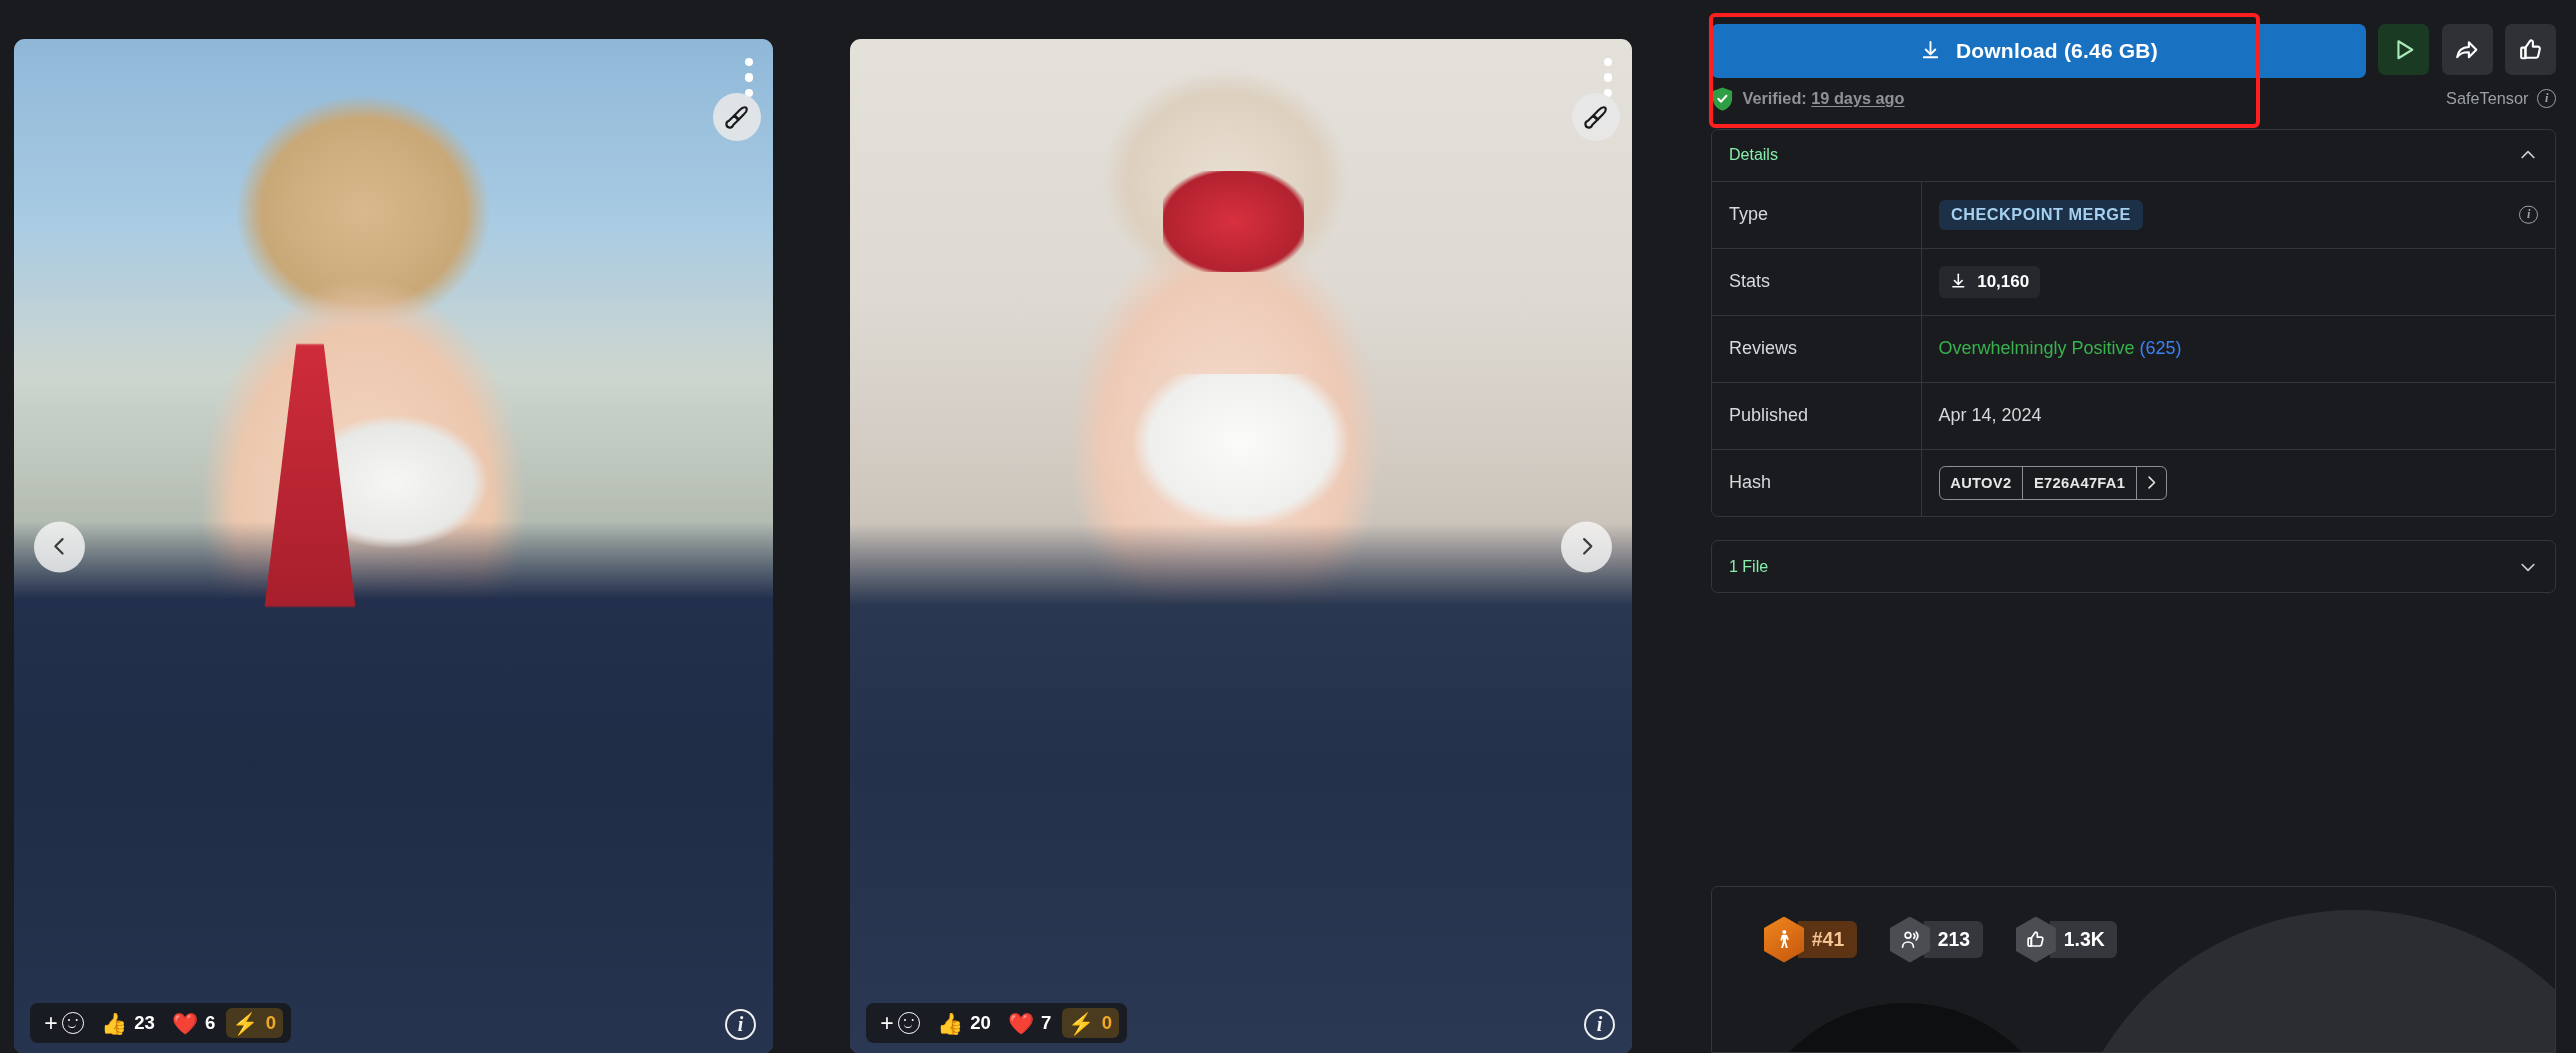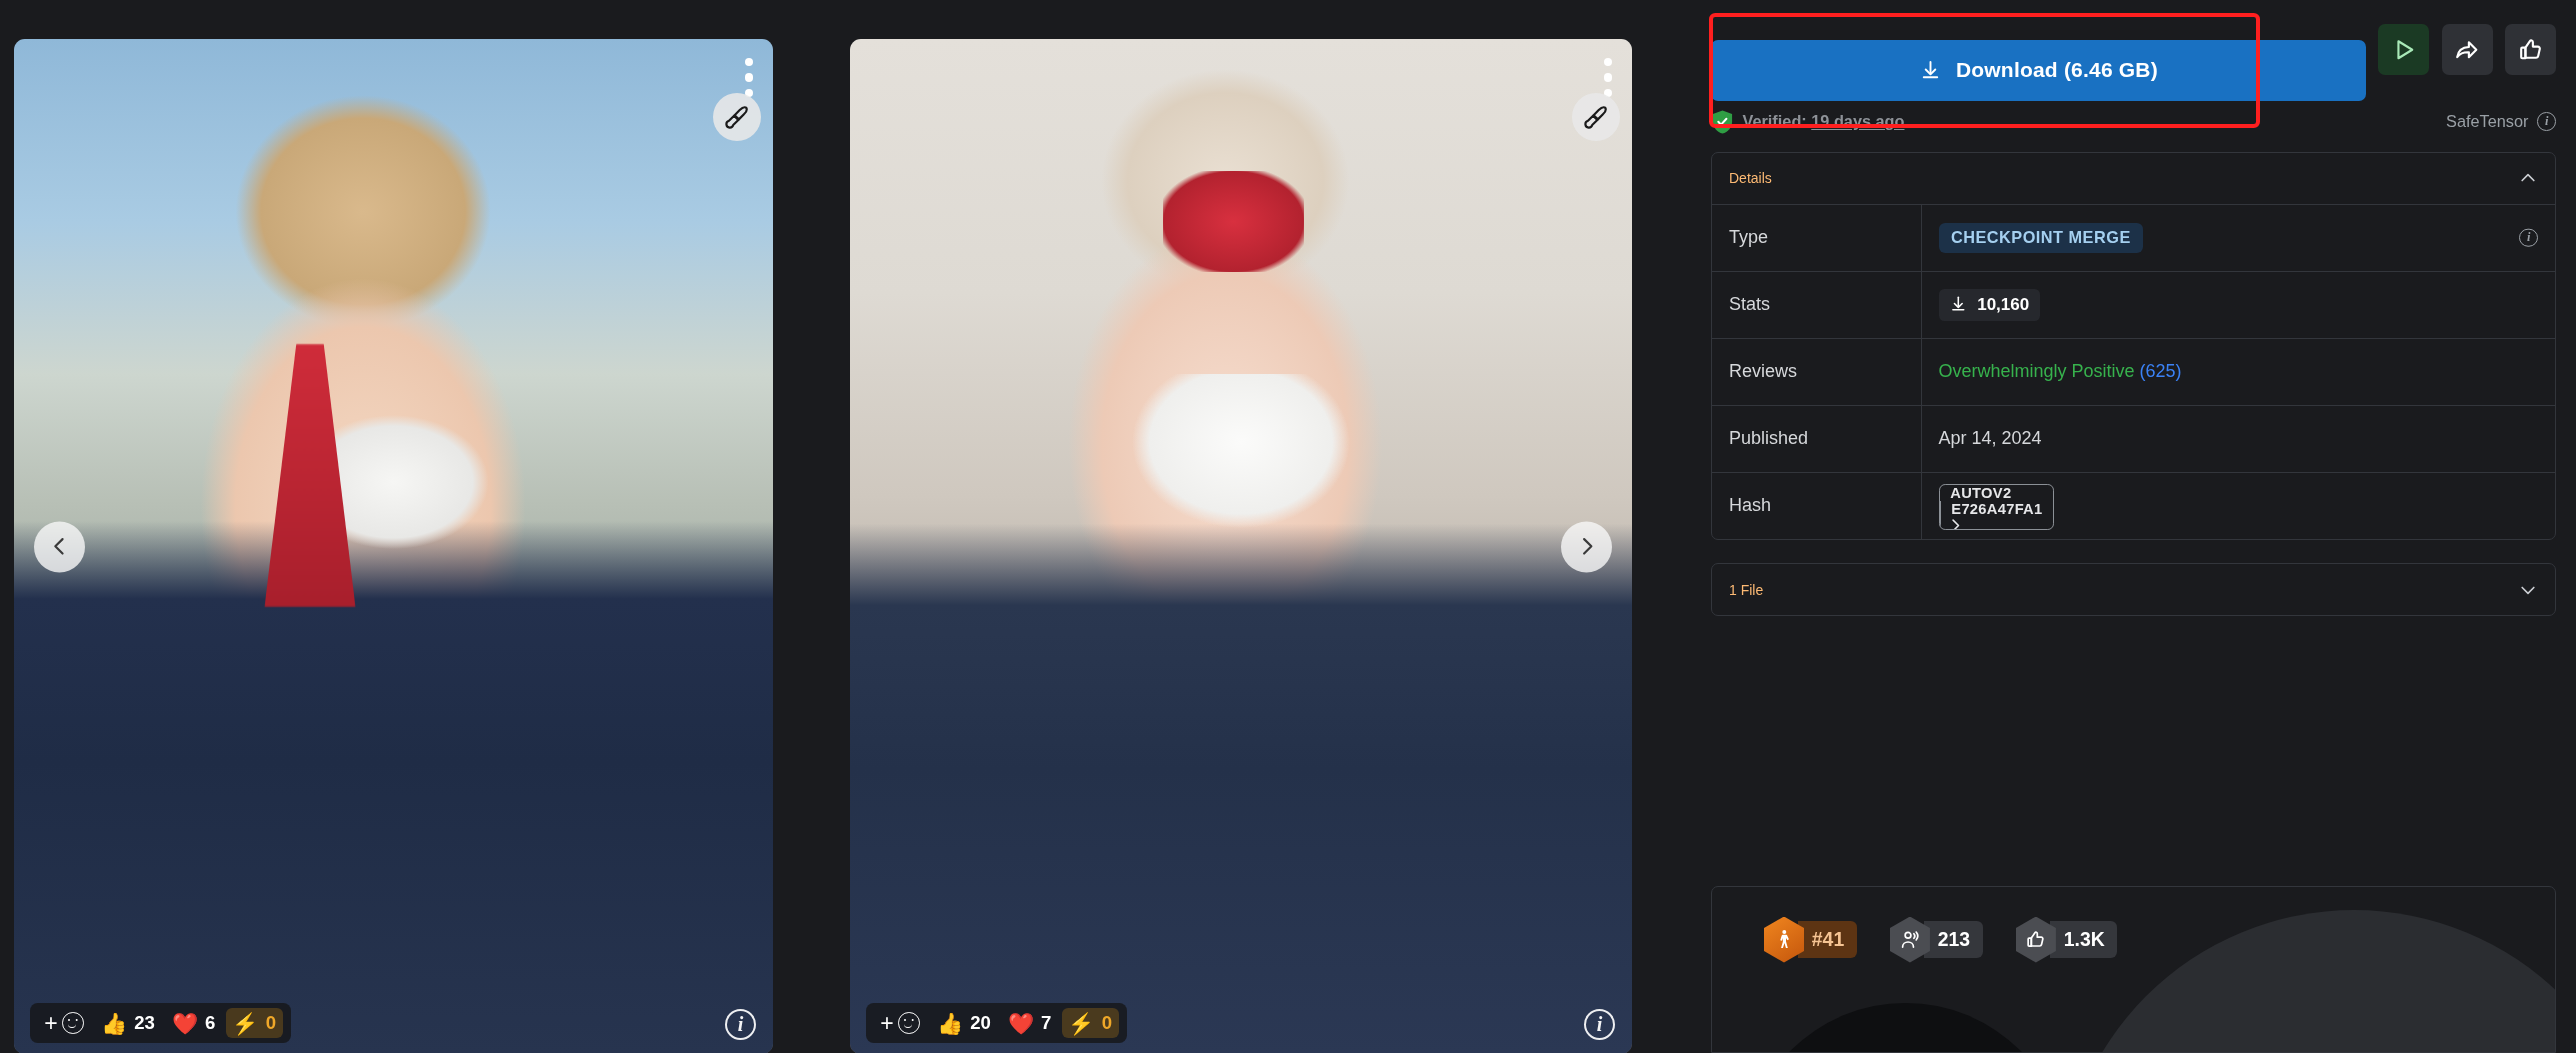--- a/index.html
+++ b/index.html
@@ -160,28 +160,27 @@
     padding: 13px 20px 0 20px;
     background: #1a1b1e;
   }
 
   .action-row {
     display: flex; align-items: stretch; gap: 12.4px;
     padding-top: 10.8px;
   }
   .download-btn {
     flex: 1 1 auto;
-    height: 61px;
+    height: 54px;
     background: #1971c2;
     color: #ffffff;
     border: none; border-radius: 7px;
     display: flex; align-items: center; justify-content: center; gap: 14px;
     font-size: 21px; font-weight: 700; letter-spacing: 0.2px;
     cursor: pointer;
-    margin-top: 16px;
   }
   .download-btn svg { width: 23px; height: 23px; }
   .sq-btn {
     width: 51px; height: 51px; border-radius: 7px;
     background: #2f3136;
     display: flex; align-items: center; justify-content: center;
     cursor: pointer;
   }
   .sq-btn.play { background: #1b3a24; }
   .sq-btn svg { width: 25.5px; height: 25.5px; }
@@ -211,21 +210,21 @@
   }
   .card.details { margin-top: 18.6px; }
   .card.files { margin-top: 23px; text-align: center; }
 
   .card-head {
     height: 51px;
     display: flex; align-items: center; justify-content: space-between;
     padding: 0 17px;
     cursor: pointer;
   }
-  .card-head .t { color: #fdba74; font-size: 14px; }
+  .card-head .t { color: #86efac; font-size: 16px; }
   .chev { width: 20px; height: 20px; }
 
   table.detail { width: 100%; border-collapse: collapse; }
   table.detail tr { border-top: 0.8px solid #33363c; }
   table.detail td { padding: 0 17px; height: 67px; vertical-align: middle; color: #d6d8db; font-size: 18px; }
   table.detail td.k { width: 209px; border-right: 0.8px solid #33363c; font-weight: 400; }
   table.detail td.v { position: relative; padding-right: 54px; }
   table.detail td.v .row-i { position: absolute; right: 17px; top: 50%; transform: translateY(-50%); }
 
   .pill-type {
@@ -239,22 +238,21 @@
     background: #26282d; border-radius: 5.4px; padding: 6.2px 10.8px;
     color: #ffffff; font-size: 17px; font-weight: 700;
   }
   .pill-stat svg { width: 18.6px; height: 18.6px; }
   .reviews-pos { color: #37b24d; }
   .reviews-cnt { color: #3b82f6; }
 
   .hash-group {
     display: inline-flex; align-items: stretch;
     border: 0.8px solid #8b9096; border-radius: 6.2px; overflow: hidden;
-    height: 46px;
-    flex-direction: column;
+    height: 34px;
   }
   .hash-group .seg {
     display: flex; align-items: center; padding: 0 10.8px;
     color: #e6e7e9; font-size: 14.7px; font-weight: 700; letter-spacing: 0.3px;
   }
   .hash-group .seg + .seg { border-left: 0.8px solid #8b9096; }
   .hash-group .seg.arrow { padding: 0 9.3px; cursor: pointer; }
 
   
   .showcase {

